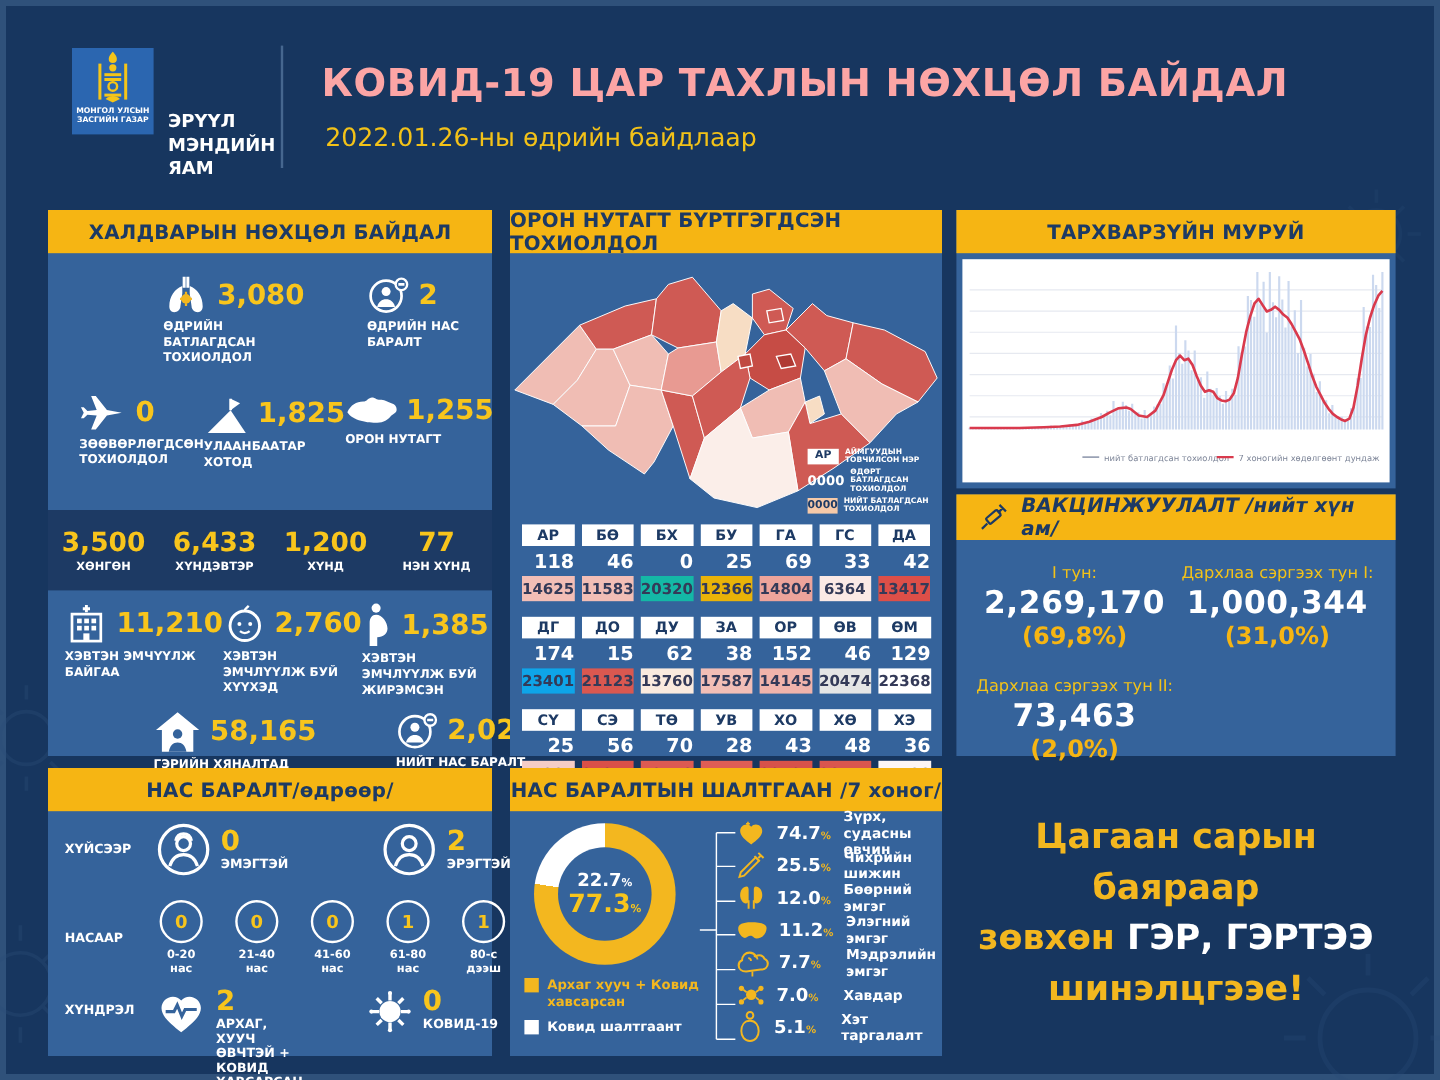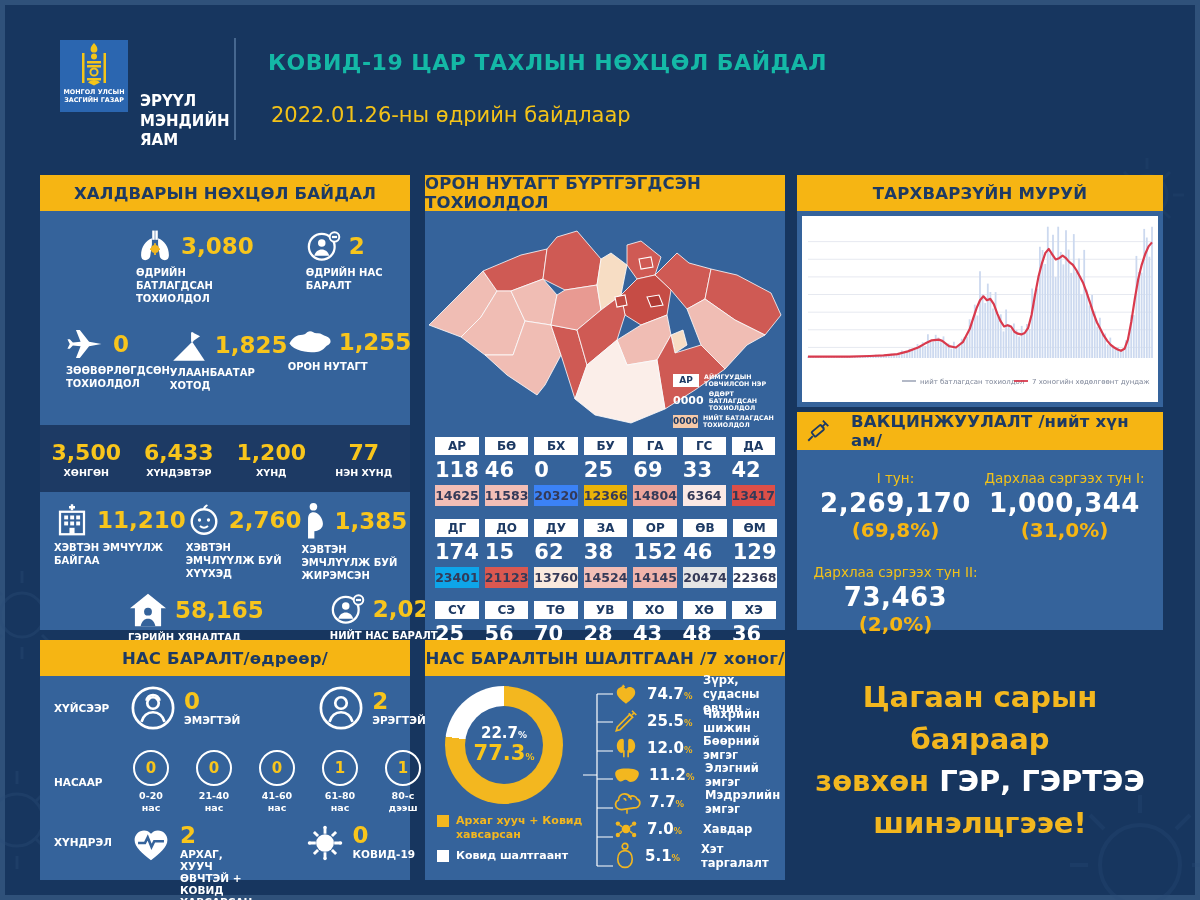--- a/index.html
+++ b/index.html
@@ -6,21 +6,21 @@
   .page{position:relative;width:1200px;height:900px;background:#17365f;overflow:hidden;
         font-family:"DejaVu Sans",sans-serif;box-shadow:inset 0 0 0 5px rgba(110,150,195,.28);}
   .wm{position:absolute;opacity:.35;pointer-events:none;}
   
   .logo{position:absolute;left:60px;top:40px;width:68px;height:72px;background:#2b66b0;
         display:flex;flex-direction:column;align-items:center;justify-content:flex-start;}
   .logo .emb{margin-top:3px;}
   .logo .gov{color:#fff;font-weight:bold;font-size:6.4px;text-align:center;line-height:1.3;margin-top:1px;}
   .ministry{position:absolute;left:140px;top:92px;width:125px;color:#fff;font-weight:bold;font-size:15px;line-height:1.3;}
   .hdr-divider{position:absolute;left:234px;top:38px;width:2px;height:102px;background:#46678f;}
-  .title{position:absolute;left:268px;top:50px;width:880px;color:#14b8a6;font-weight:bold;font-size:22px;letter-spacing:.5px;}
+  .title{position:absolute;left:268px;top:50px;width:880px;color:#fca5a5;font-weight:bold;font-size:32px;letter-spacing:.5px;}
   .subtitle{position:absolute;left:271px;top:103px;color:#f3c218;font-size:21px;}
   
   .panel{position:absolute;background:#35639b;}
   .phead{height:36px;background:#f6b513;color:#1d3a64;font-weight:bold;font-size:16.5px;
          display:flex;align-items:center;justify-content:center;letter-spacing:.2px;}
   .p-infection{left:40px;top:175px;width:370px;height:455px;}
   .p-region{left:425px;top:175px;width:360px;height:455px;}
   .p-curve{left:797px;top:175px;width:366px;height:232px;}
   .p-vacc{left:797px;top:412px;width:366px;height:218px;}
   .p-deaths{left:40px;top:640px;width:370px;height:240px;}
@@ -45,26 +45,26 @@
   .maplegend{position:absolute;right:8px;bottom:4px;width:104px;font-size:6.3px;color:#fff;font-weight:bold;}
   .mlrow{display:flex;align-items:center;gap:5px;margin-bottom:3px;}
   .mlchip{width:40px;height:13px;display:flex;align-items:center;justify-content:center;
           font-size:9px;font-weight:bold;color:#1d3a64;}
   .mlchip.box{background:#fff;}
   .mlchip.peach{background:#f6c9a8;}
   .mlchip.plain{color:#fff;font-size:11px;background:transparent;}
   .tbl{padding:2px 10px 0 10px;display:flex;flex-direction:column;gap:13px;}
   .tgroup{display:grid;grid-template-columns:repeat(7,1fr);column-gap:6px;row-gap:3px;}
   .tcode{background:#fff;color:#1d3a64;font-weight:bold;font-size:12px;text-align:center;padding:2px 0;}
-  .tdaily{color:#fff;font-weight:bold;font-size:21px;text-align:left;}
+  .tdaily{color:#fff;font-weight:bold;font-size:16px;text-align:right;}
   .ttotal{color:#343a58;font-weight:bold;font-size:12.5px;text-align:center;padding:3px 0;}
   
   .chartwrap{margin:5px;background:#fff;height:186px;position:relative;}
   
-  .vhead{justify-content:flex-start;padding-left:8px;gap:20px;height:38px;}
+  .vhead{justify-content:flex-start;padding-left:18px;gap:10px;height:38px;font-style:italic;}
   .vbody{padding:20px 14px 0 14px;display:grid;grid-template-columns:1fr 1fr;row-gap:22px;text-align:center;}
   .vlab{color:#f3c218;font-size:13.5px;}
   .vval{color:#fff;font-weight:bold;font-size:26px;letter-spacing:.5px;margin-top:2px;}
   .vpct{color:#f6b513;font-weight:bold;font-size:20px;}
   
   .drow{display:flex;align-items:center;padding-left:14px;}
   .dlab{width:76px;color:#fff;font-weight:bold;font-size:10.5px;flex:none;}
   .g-item{display:flex;align-items:center;gap:8px;}
   .g-num{color:#f8c51c;font-weight:bold;font-size:23px;line-height:1;}
   .g-cap{color:#fff;font-weight:bold;font-size:10.5px;margin-top:1px;}
@@ -369,21 +369,21 @@
           <div class="tcode">ДА</div>
           <div class="tdaily">118</div>
           <div class="tdaily">46</div>
           <div class="tdaily">0</div>
           <div class="tdaily">25</div>
           <div class="tdaily">69</div>
           <div class="tdaily">33</div>
           <div class="tdaily">42</div>
           <div class="ttotal" style="background:#f2beb6">14625</div>
           <div class="ttotal" style="background:#f2beb6">11583</div>
-          <div class="ttotal" style="background:#3b82f6">20320</div>
+          <div class="ttotal" style="background:#14b8a6">20320</div>
           <div class="ttotal" style="background:#eab308">12366</div>
           <div class="ttotal" style="background:#eda49b">14804</div>
           <div class="ttotal" style="background:#fbe9e5">6364</div>
           <div class="ttotal" style="background:#dd4f48">13417</div>
         </div>
         <div class="tgroup">
           <div class="tcode">ДГ</div>
           <div class="tcode">ДО</div>
           <div class="tcode">ДУ</div>
           <div class="tcode">ЗА</div>
@@ -393,21 +393,21 @@
           <div class="tdaily">174</div>
           <div class="tdaily">15</div>
           <div class="tdaily">62</div>
           <div class="tdaily">38</div>
           <div class="tdaily">152</div>
           <div class="tdaily">46</div>
           <div class="tdaily">129</div>
           <div class="ttotal" style="background:#0ea5e9">23401</div>
           <div class="ttotal" style="background:#da5850">21123</div>
           <div class="ttotal" style="background:#faeade">13760</div>
-          <div class="ttotal" style="background:#f2beb6">14524</div>
+          <div class="ttotal" style="background:#f2beb6">17587</div>
           <div class="ttotal" style="background:#f0b3ab">14145</div>
           <div class="ttotal" style="background:#e5e5e5">20474</div>
           <div class="ttotal" style="background:#ffffff">22368</div>
         </div>
         <div class="tgroup">
           <div class="tcode">СҮ</div>
           <div class="tcode">СЭ</div>
           <div class="tcode">ТӨ</div>
           <div class="tcode">УВ</div>
           <div class="tcode">ХО</div>

